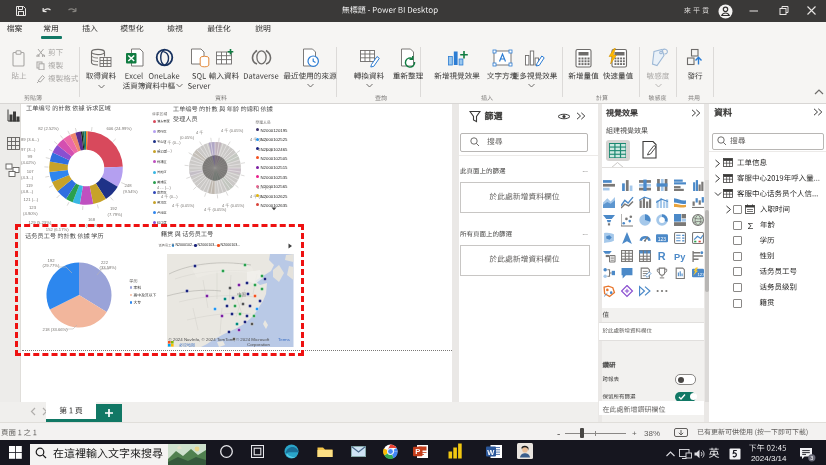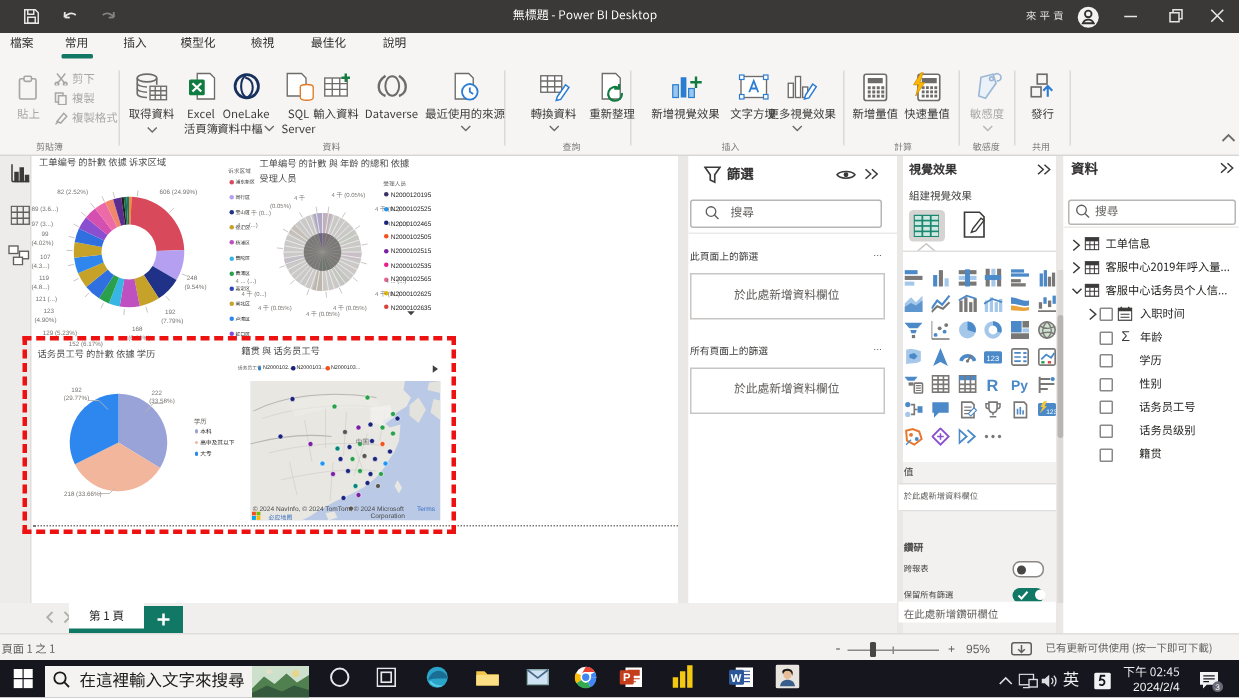--- a/index.html
+++ b/index.html
@@ -981,21 +981,21 @@
 <svg style="position:absolute;left:104px;top:407.5px;" width="10" height="10">
     <path d="M5 1 V9 M1 5 H9" stroke="#fff" stroke-width="1.7"></path>
   </svg>
 <div style="position:absolute;left:0px;top:421.5px;width:826px;height:18.5px;background:#f3f2f1;"></div>
 <div style="position:absolute;left:0px;top:421.5px;width:826px;height:0.8px;background:#e0deda;"></div>
 <span class="t" style="left:557.0px;top:432.5px;font-size:10.00px;color:#605e5c;transform:translate(0,-50%);">-</span>
 <div style="position:absolute;left:565px;top:432.5px;width:61px;height:1px;background:#8a8886;"></div>
 <div style="position:absolute;left:580px;top:427.5px;width:3.5px;height:10px;background:#484644;border-radius:1px;"></div>
 <div style="position:absolute;left:595px;top:430.5px;width:1px;height:5px;background:#8a8886;"></div>
 <span class="t" style="left:632.0px;top:432.5px;font-size:8.00px;color:#605e5c;transform:translate(0,-50%);">+</span>
-<span class="t" style="left:644.0px;top:432.5px;font-size:8.00px;color:#605e5c;transform:translate(0,-50%);">95%</span>
+<span class="t" style="left:644.0px;top:432.5px;font-size:8.00px;color:#605e5c;transform:translate(0,-50%);">38%</span>
 <svg style="position:absolute;left:674px;top:426.5px;" width="14" height="11">
     <rect x="0.5" y="1.5" width="13" height="8" rx="1.5" fill="none" stroke="#605e5c"></rect>
     <path d="M7 3 V8 M4.8 5.8 L7 8 L9.2 5.8" stroke="#605e5c" fill="none"></path>
   </svg>
 <div style="position:absolute;left:0px;top:440px;width:826px;height:25px;background:#16161f;"></div>
 <svg style="position:absolute;left:9px;top:446px;" width="13" height="13">
     <g fill="#fdfdfd">
       <rect x="0" y="0" width="6" height="6"></rect>
       <rect x="6.8" y="0" width="6" height="6"></rect>
       <rect x="0" y="6.8" width="6" height="6"></rect>
@@ -1080,21 +1080,21 @@
     <rect x="7" y="4" width="5.5" height="5" fill="#16161f" stroke="#dddde2" stroke-width="0.9"></rect>
   </svg>
 <svg style="position:absolute;left:694px;top:448.5px;" width="11" height="10">
     <path d="M0.5 3.5 H2.5 L5.5 0.8 V9.2 L2.5 6.5 H0.5 Z" fill="#dddde2"></path>
     <path d="M7 3 C8.3 4.2 8.3 5.8 7 7 M8.5 1.5 C10.5 3.2 10.5 6.8 8.5 8.5" fill="none" stroke="#dddde2" stroke-width="0.9"></path>
   </svg>
 <svg style="position:absolute;left:729px;top:447.5px;" width="12" height="12">
     <rect x="0.5" y="0.5" width="11" height="11" rx="1" fill="#f2f2f5"></rect>
     <path d="M7.8 2.5 H4.8 L4.3 5.2 C5 4.9 6 4.9 6.6 5.3 C7.6 6 7.6 7.6 6.6 8.3 C5.8 8.9 4.6 8.8 3.9 8.2" fill="none" stroke="#16161f" stroke-width="1.2"></path>
   </svg>
-<span class="t" style="left:786.5px;top:457.5px;font-size:8.00px;color:#f0f0f2;transform:translate(-100%,-50%);">2024/2/4</span>
+<span class="t" style="left:786.5px;top:457.5px;font-size:8.00px;color:#f0f0f2;transform:translate(-100%,-50%);">2024/3/14</span>
 <svg style="position:absolute;left:799px;top:446px;" width="17" height="17">
     <path d="M1 2 H13 V10.5 H5.5 L3 13 V10.5 H1 Z" fill="#f2f2f5"></path>
     <path d="M3.2 4.6 H10.8 M3.2 6.6 H10.8 M3.2 8.4 H7" stroke="#16161f" stroke-width="0.9"></path>
     <circle cx="12.8" cy="11.8" r="3.6" fill="#6a6a78"></circle>
     <text x="11.2" y="14" font-size="5.5" fill="#fff" font-family="Liberation Sans">3</text>
   </svg>
 <svg width="826" height="465" viewBox="0 0 826 465" style="position:absolute;left:0;top:0;z-index:40;pointer-events:none">
     <defs>
       <path id="g0" d="M34 -11C36 -5 36 2 37 7L44 6C44 2 43 -6 41 -12ZM55 -11C58 -5 60 2 61 7L68 6C67 1 65 -7 62 -13ZM75 -12C80 -6 86 3 88 8L96 6C93 0 87 -8 82 -14ZM17 -14C14 -7 10 1 5 5L12 8C17 3 21 -5 24 -12ZM6 -25V-18H94V-25H81V-42H92V-49H81V-66H91V-72H28C30 -76 31 -79 33 -82L26 -84C21 -74 13 -64 4 -58C6 -57 9 -54 10 -53C13 -55 16 -58 19 -62V-49H8V-42H19V-25ZM37 -66V-49H26V-66ZM44 -66H55V-49H44ZM62 -66H74V-49H62ZM37 -42V-25H26V-42ZM44 -42H55V-25H44ZM62 -42H74V-25H62Z"></path>
       <path id="g1" d="M44 -36V-31H91V-36ZM77 -11C82 -6 88 0 91 5L97 1C94 -4 88 -10 83 -15ZM49 -15C46 -10 40 -4 34 0C36 1 38 3 39 4C45 0 51 -6 55 -12ZM41 -66V-42H94V-66H78V-73H96V-80H38V-73H56V-66ZM62 -73H71V-66H62ZM38 -23V-17H63V0C63 2 63 2 62 2C60 2 57 2 52 2C53 4 54 6 54 8C60 8 64 8 67 7C70 6 70 4 70 1V-17H96V-23ZM48 -60H57V-48H48ZM62 -60H71V-48H62ZM77 -60H87V-48H77ZM19 -84V-62H5V-55H18C16 -42 9 -26 3 -18C4 -16 6 -13 7 -11C12 -18 16 -28 19 -39V8H26V-40C29 -35 33 -28 34 -25L38 -31C36 -34 29 -45 26 -48V-55H37V-62H26V-84Z"></path>

